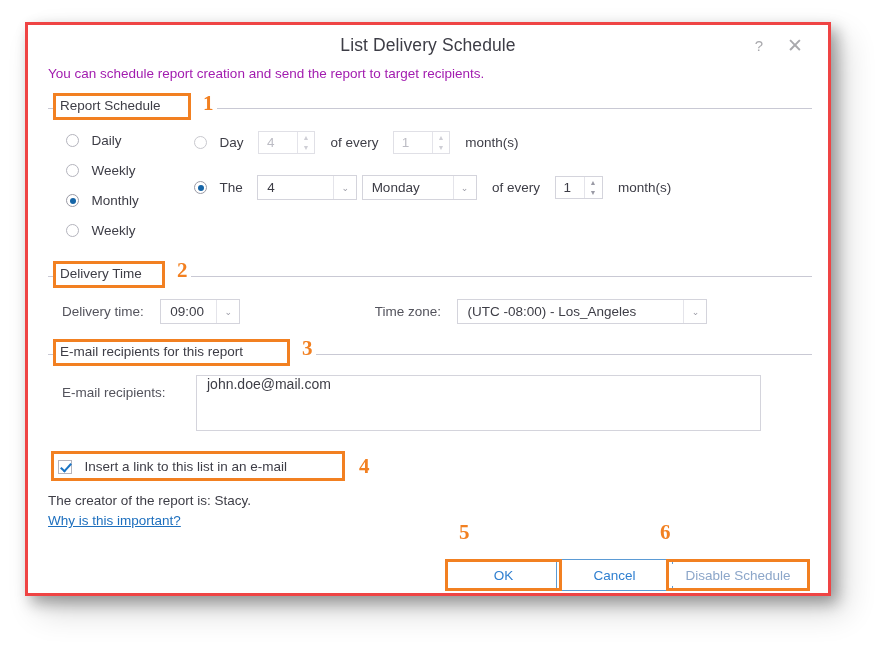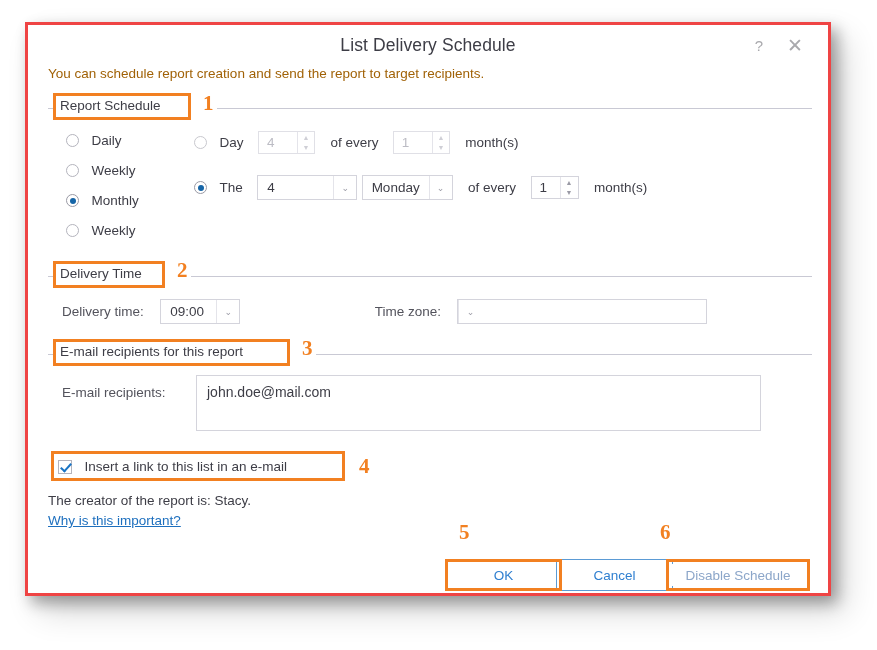--- a/index.html
+++ b/index.html
@@ -62,21 +62,21 @@
   }
   #help-btn { right: 58px; font-size: 15px; }
   #close-btn { right: 22px; font-size: 19px; font-weight: 300; }
 
   
   #subtitle {
     position: absolute;
     left: 20px;
     top: 41px;
     font-size: 13.5px;
-    color: #a16207;
+    color: #a21caf;
   }
 
   
   .section {
     position: absolute;
     left: 20px;
     right: 16px;
   }
   .legend-row {
     position: relative;
@@ -229,21 +229,21 @@
     cursor: pointer;
   }
 
   
   .ta {
     border: 1px solid #d4d4dc;
     background: #fff;
     box-sizing: border-box;
     font-size: 14px;
     color: #3d3d46;
-    padding: 8px 10px;
+    padding: 0 10px;
     overflow: hidden;
   }
 
   
   .cb {
     display: inline-block;
     width: 14px; height: 14px;
     border: 1px solid #b4b4bd;
     background: #fff;
     vertical-align: middle;
@@ -351,21 +351,21 @@
       <span class="txt" style="margin-left:11px;">month(s)</span>
     </div>
 
     <div style="position:absolute; left:146px; top:76px; white-space:nowrap;">
       <span class="radio checked"></span>
       <span class="rlabel">The</span>
       <span class="combo" style="margin-left:10px; width:100px;">
         <span class="cval" style="flex:1;">4</span>
         <span class="carrow">⌄</span>
       </span>
-      <span class="combo" style="margin-left:0px; width:91px;">
+      <span class="combo" style="margin-left:0px; width:115px;">
         <span class="cval" style="flex:1;">Monday</span>
         <span class="carrow">⌄</span>
       </span>
       <span class="txt" style="margin-left:11px;">of every</span>
       <span class="spin" style="margin-left:10px; width:48px;">
         <span class="val" style="min-width:28px;">1</span>
         <span class="arrows">
           <span>▲</span>
           <span>▼</span>
         </span>
@@ -384,20 +384,21 @@
     </div>
 
     <div style="position:absolute; left:14px; top:32px; white-space:nowrap;">
       <span class="txt muted">Delivery time:</span>
       <span class="combo" style="margin-left:12px; width:80px;">
         <span class="cval" style="flex:1;">09:00</span>
         <span class="carrow">⌄</span>
       </span>
       <span class="txt muted" style="margin-left:130px;">Time zone:</span>
       <span class="combo" style="margin-left:12px; width:250px;">
+        <span class="cval" style="flex:1;">(UTC -08:00) - Los_Angeles</span>
         <span class="carrow">⌄</span>
       </span>
     </div>
   </div>
 
   <div class="section" style="top:320px;">
     <div class="legend-row">
       <div class="legend-line left-stub"></div>
       <div class="legend-line" style="left:258px;"></div>
       <div class="legend-text">E-mail recipients for this report</div>

